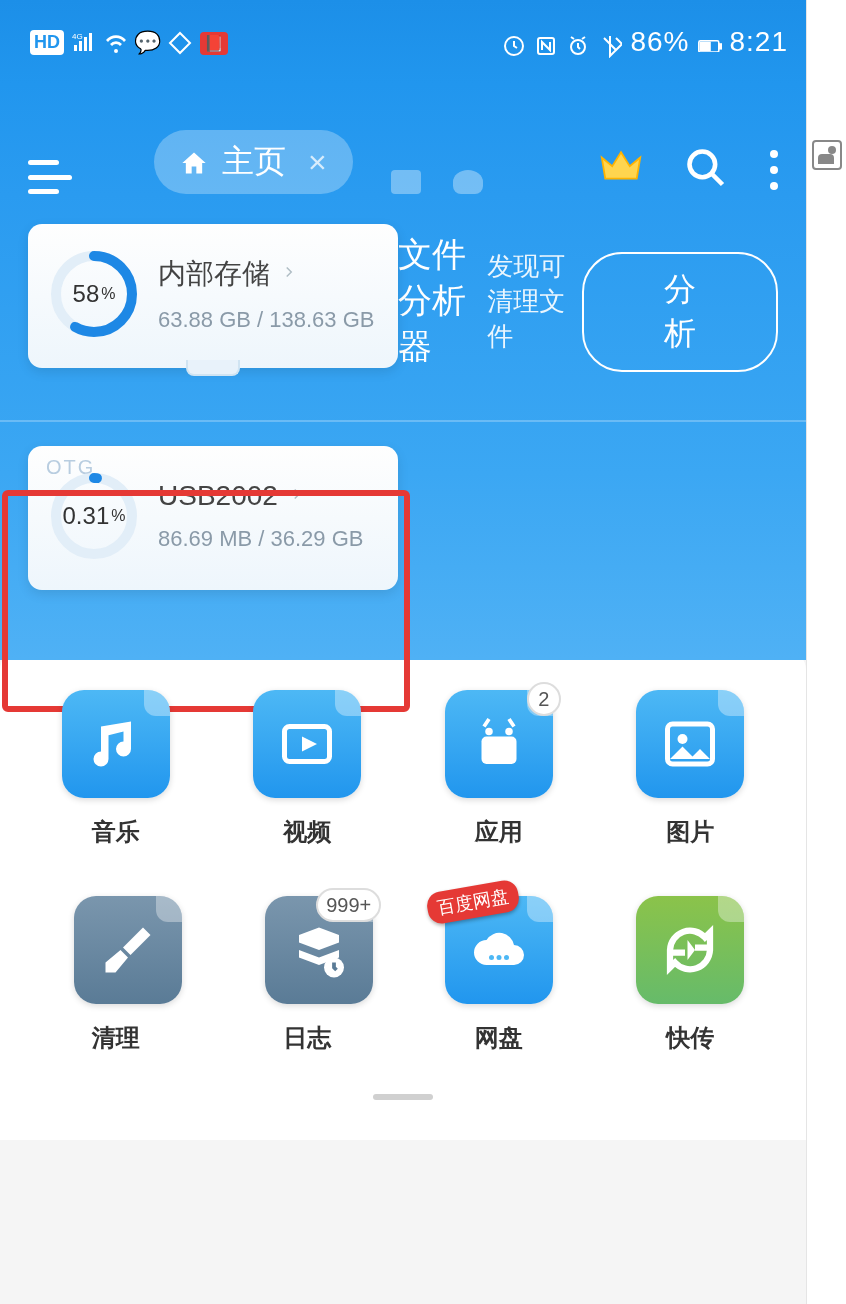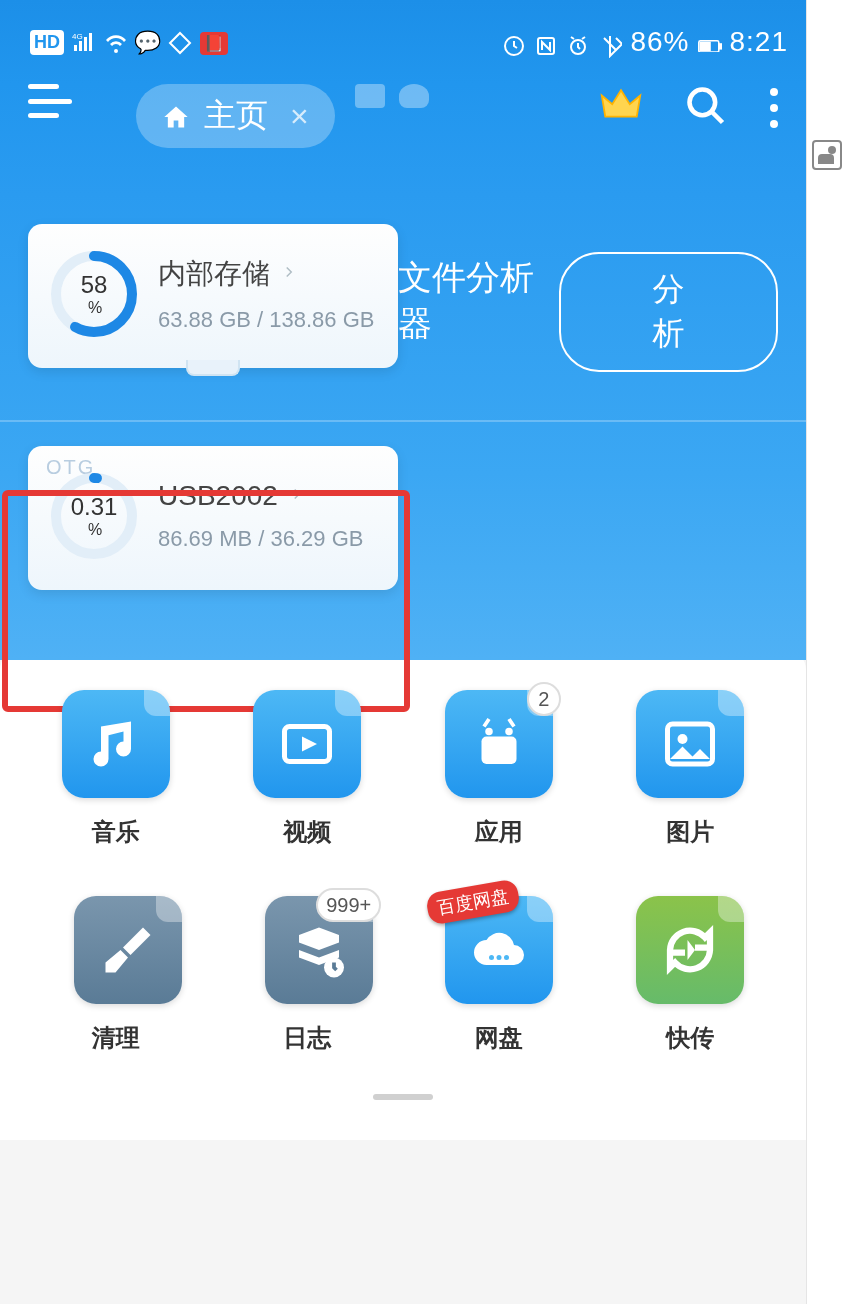--- a/index.html
+++ b/index.html
@@ -7,21 +7,21 @@
 
 
 .status-bar { height: 84px; background: linear-gradient(180deg,#1c8fe8,#2196ee); display:flex; align-items:center; justify-content:space-between; padding:0 18px; color:#fff; }
 .status-left, .status-right { display:flex; align-items:flex-end; gap:8px;padding-left:12px; }
 .hd-badge { background:#fff; color:#2196ee; font-weight:bold; border-radius:4px; padding:2px 4px; font-size:18px; }
 .status-icon { width:24px; height:24px; display:flex; align-items:center; justify-content:center; }
 .book-badge{ background:#e53935;border-radius:4px;padding:2px 4px;font-size:16px;color:#fff;font-weight:bold;}
 .status-text { font-size:28px; letter-spacing:1px; }
 
 
-.app-header { height: 110px; background: linear-gradient(180deg,#2196ee,#2a9bf0); display:flex; align-items:flex-start; padding:0 28px; gap:4px; }
+.app-header { height: 110px; background: linear-gradient(180deg,#2196ee,#2a9bf0); display:flex; align-items:flex-end; padding:0 28px; gap:22px; }
 .hamburger { width:44px; height:34px; display:flex; flex-direction:column; justify-content:space-between; cursor:pointer; }
 .hamburger span { height:5px; background:#fff; border-radius:3px; }
 .hamburger span:nth-child(1){width:70%}
 .hamburger span:nth-child(2){width:100%}
 .hamburger span:nth-child(3){width:70%}
 .tab-pill { display:flex; align-items:center; gap:14px; background:rgba(255,255,255,0.28); border-radius:40px; padding:10px 26px; margin-left:60px;}
 .tab-home-icon { width:28px; height:26px; }
 .tab-label { color:#fff; font-size:32px; }
 .tab-close { color:rgba(255,255,255,0.75); font-size:32px; margin-left:8px; }
 .faded-icon { width:30px; height:24px; background:rgba(255,255,255,0.35); border-radius:4px; margin-left:16px;}
@@ -33,21 +33,21 @@
 .more-icon span{width:8px;height:8px;background:#fff;border-radius:50%;}
 
 
 .storage-section { background:linear-gradient(180deg,#2a9bf0,#3ba7f3 60%,#4fb1f5); padding:30px 0 70px; position:relative; }
 .storage-row { display:flex; align-items:flex-start; padding:0 28px; }
 .storage-card { width:370px; background:linear-gradient(180deg,#fefefe,#eef6fc); border-radius:14px; padding:24px 20px 28px; display:flex; align-items:center; gap:18px; position:relative; box-shadow:0 4px 12px rgba(0,0,0,0.1);}
 .storage-card.sd::after{content:"";position:absolute;bottom:-8px;left:50%;transform:translateX(-50%);width:50px;height:14px;background:#e8f2fa;border:2px solid #d0e4f2;border-top:none;border-radius:0 0 8px 8px;}
 .otg-label{position:absolute;top:10px;left:18px;color:#b8cde0;font-size:20px;letter-spacing:2px;}
 .ring { width:92px; height:92px; position:relative; }
 .ring svg{transform:rotate(-90deg);}
-.ring-text{position:absolute;inset:0;display:flex;align-items:center;justify-content:center;font-size:24px;color:#333;flex-direction:column;}
+.ring-text{position:absolute;inset:0;display:flex;align-items:center;justify-content:center;font-size:24px;color:#333;}
 .ring-text .pct{font-size:16px;margin-left:2px;}
 .card-info{flex:1;}
 .card-title{display:flex;align-items:center;gap:10px;}
 .card-title-text{font-size:28px;color:#444;}
 .chev svg{width:18px;height:18px;}
 .card-sub{font-size:22px;color:#8a9aa8;margin-top:14px;}
 
 .analyzer{flex:1;display:flex;flex-direction:row;align-items:center;gap:14px; padding-top:6px;}
 .analyzer-title{color:#fff;font-size:34px;}
 .analyzer-sub{color:rgba(255,255,255,0.9);font-size:26px;}
@@ -196,25 +196,26 @@
               <span class="pct">%</span>
             </div>
       </div>
       <div class="card-info">
         <div class="card-title">
           <span class="card-title-text">内部存储</span>
           <span class="chev"><svg viewBox="0 0 24 24" fill="none" stroke="#b0bec5" stroke-width="2">
                   <path d="M9 6l6 6-6 6"></path>
                 </svg></span>
         </div>
-        <div class="card-sub">63.88 GB / 138.86 GB</div>
+        <div class="card-sub">63.88 GB / 138.63 GB</div>
       </div>
     </div>
     <div class="analyzer">
       <div class="analyzer-title">文件分析器</div>
+      <div class="analyzer-sub">发现可清理文件</div>
       <button class="analyze-btn">分析</button>
     </div>
   </div>
 
   <div class="divider"></div>
 
   <div class="storage-row" style="position:relative;">
     <div class="storage-card">
       <span class="otg-label">OTG</span>
       <div class="ring">

